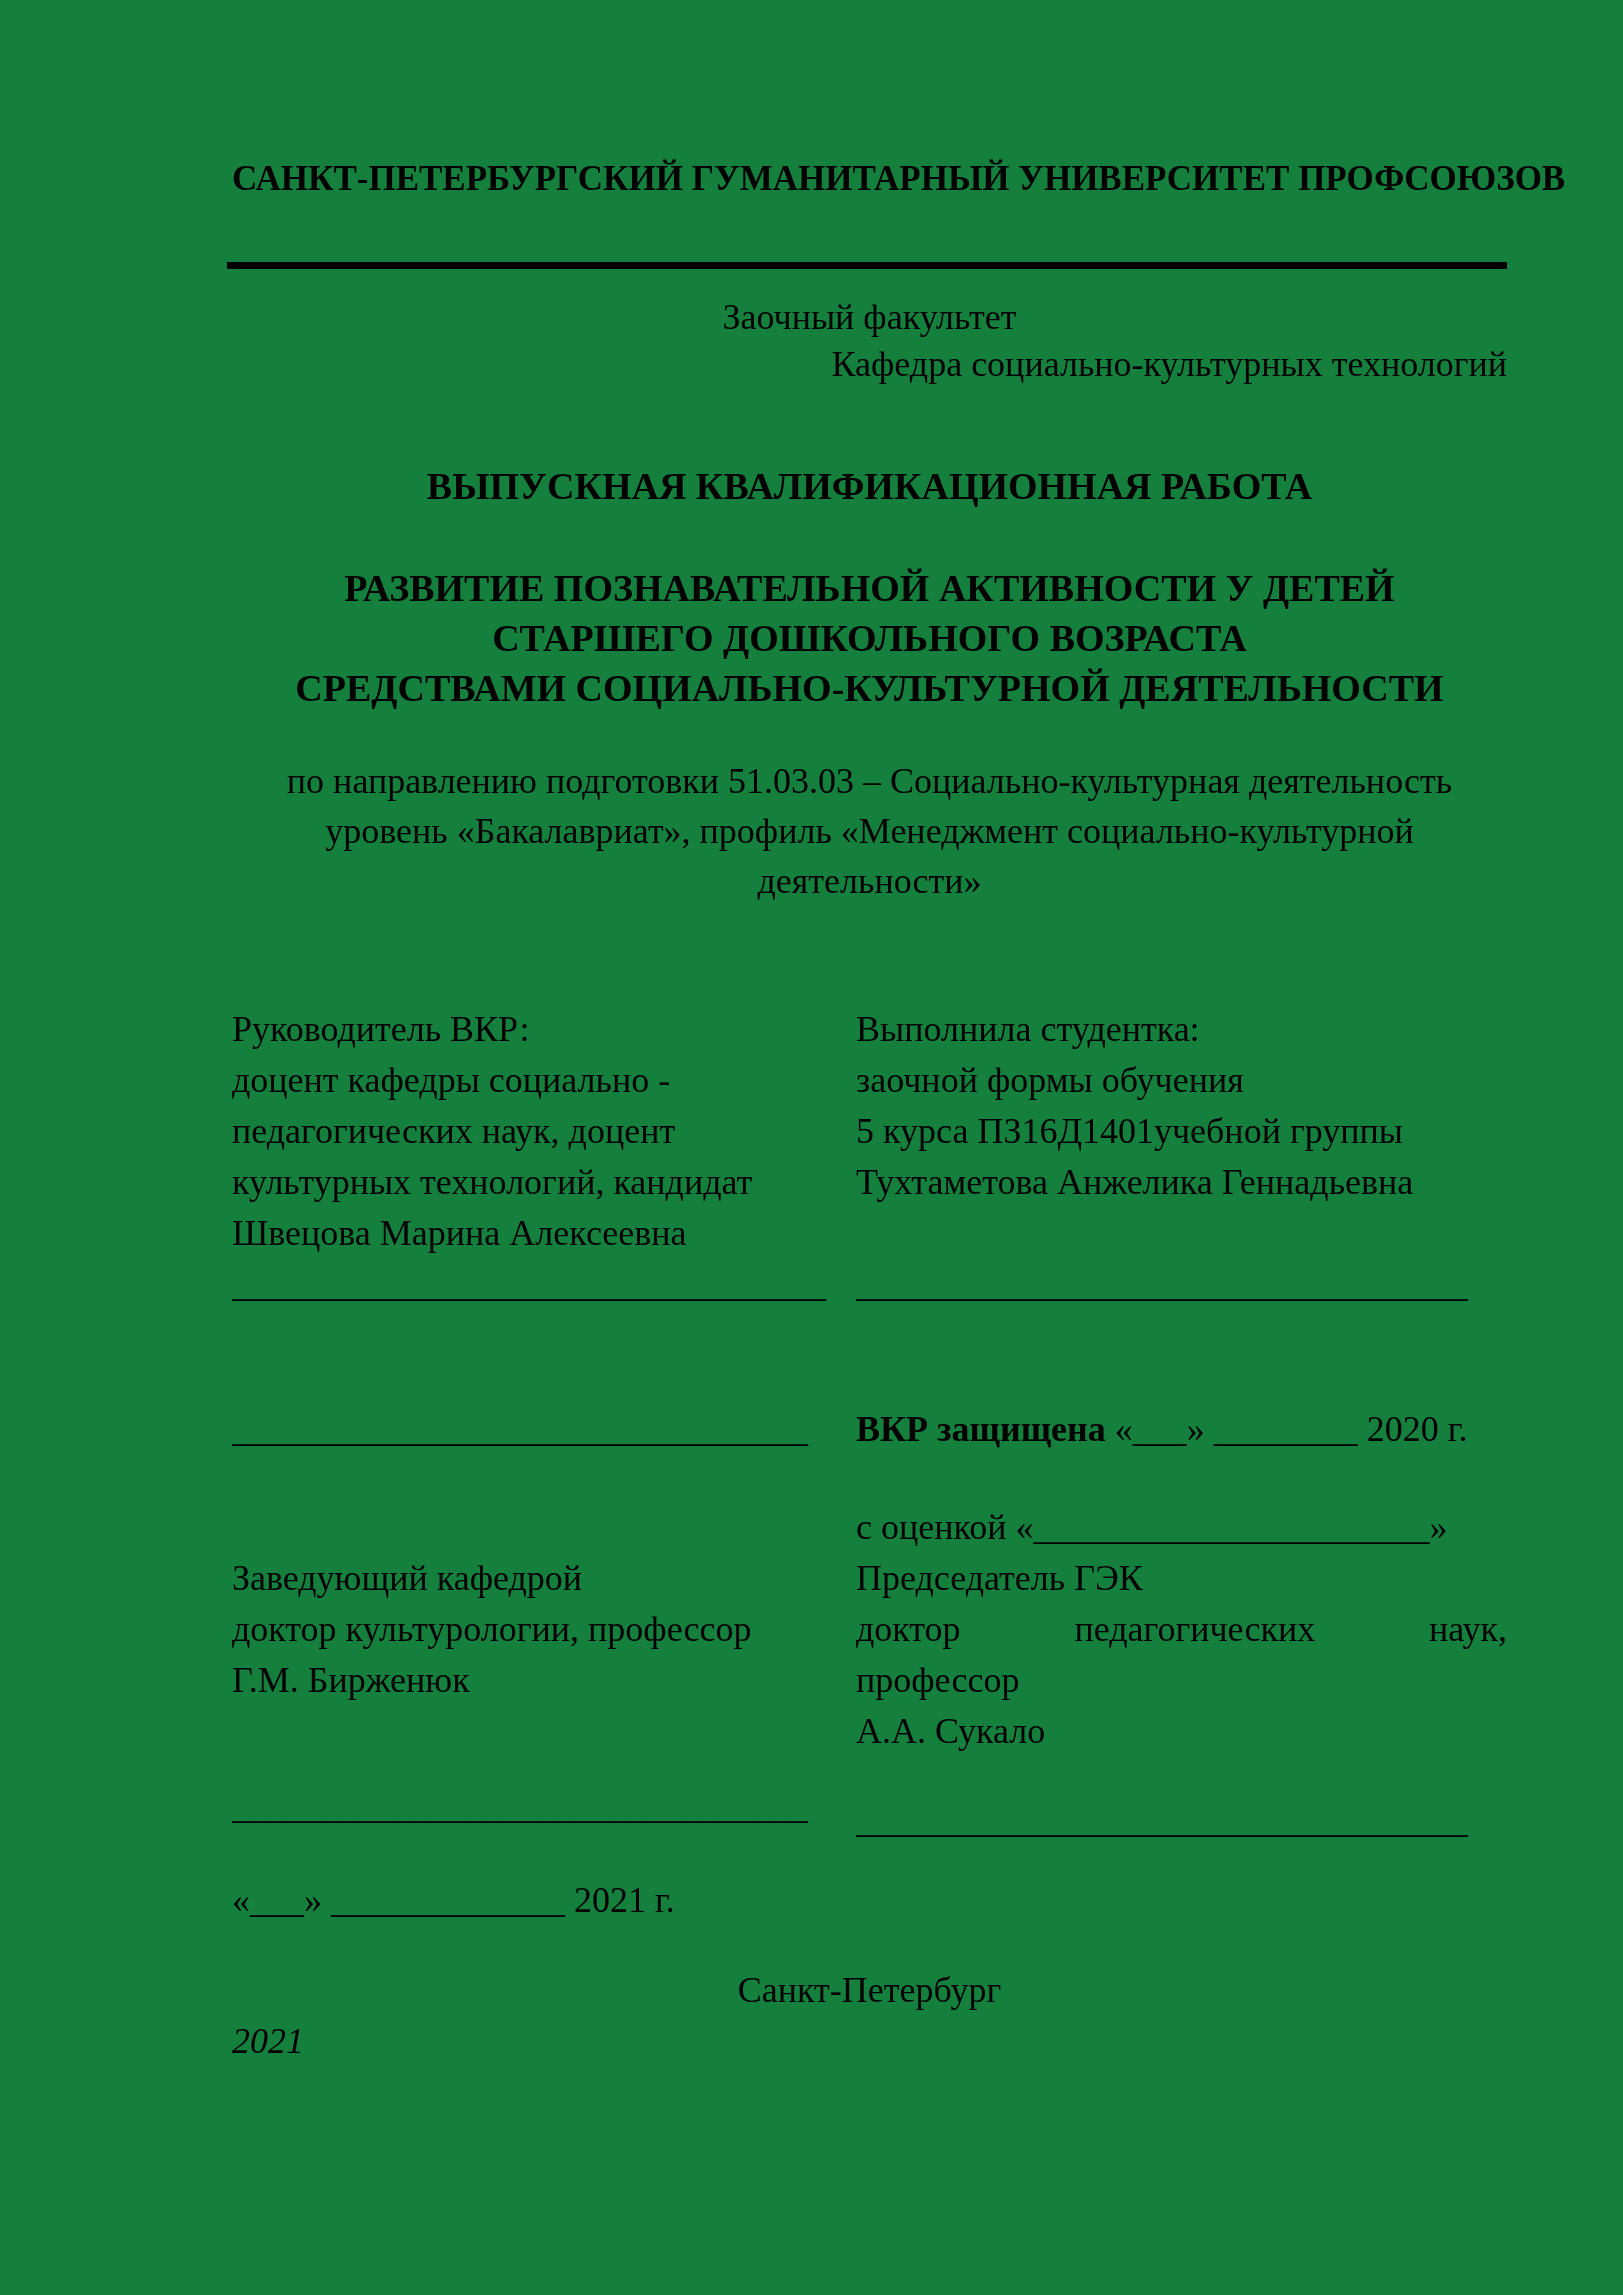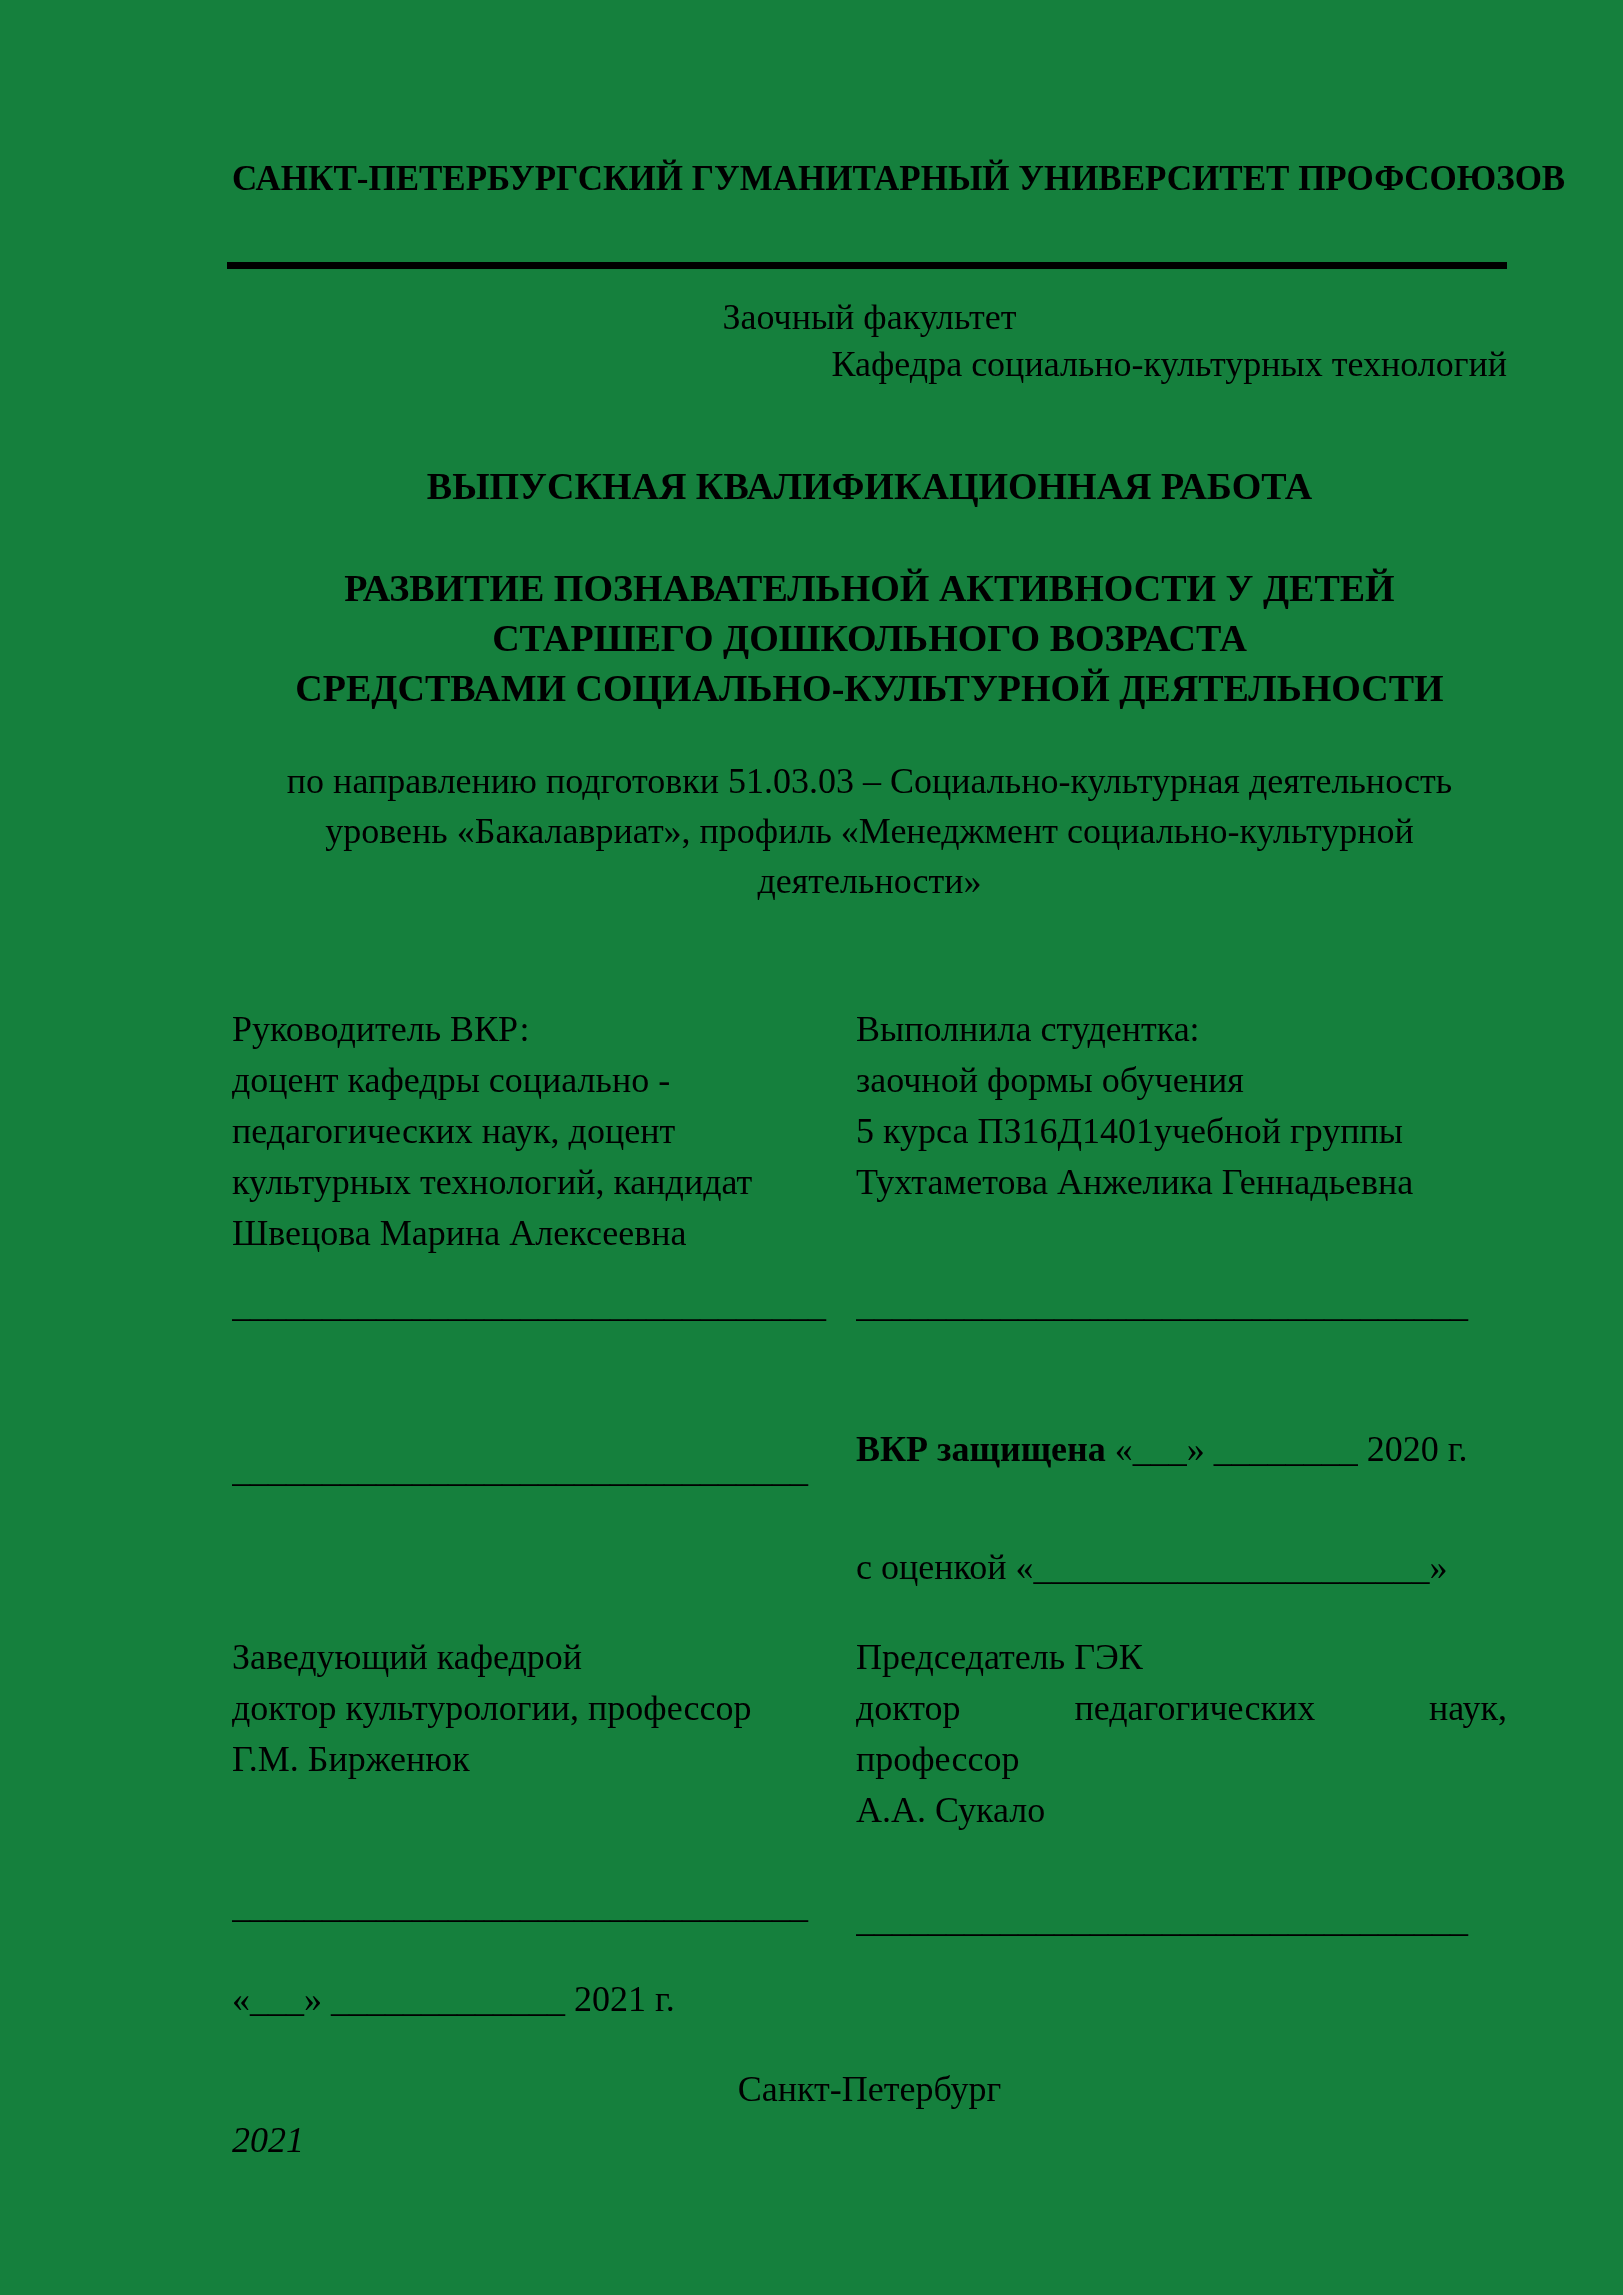--- a/index.html
+++ b/index.html
@@ -50,31 +50,31 @@
   }
   .program { margin-top: 43px; line-height: 50px; text-align: center; }
 
   .cols { display: flex; }
   .col-left { width: 624px; flex: none; }
   .col-right { flex: 1; min-width: 0; }
 
   .people { margin-top: 98px; }
   .defense { margin-top: 94px; }
   .grade-row { margin-top: 47px; }
-  .staff { margin-top: 39px; }
+  .staff { }
   .sigrow2 { margin-top: 23.6px; }
   .date2021 { margin-top: 43px; }
   .city { margin-top: 39px; text-align: center; }
   .year { text-align: left; font-style: italic; }
 
   .bold { font-weight: bold; }
   .nowrap { white-space: nowrap; }
   .just { text-align: justify; text-align-last: justify; }
   .shift-down { transform: translateY(14px); }
-  .sig { white-space: nowrap; overflow: hidden; margin-top: 20px; }
+  .sig { white-space: nowrap; overflow: hidden; }
 </style>
 </head>
 <body>
 
 <div class="page">
   <div class="content">
 
     <div class="org">САНКТ-ПЕТЕРБУРГСКИЙ ГУМАНИТАРНЫЙ УНИВЕРСИТЕТ ПРОФСОЮЗОВ</div>
     <div class="rule"></div>
     <div class="faculty">Заочный факультет</div>

